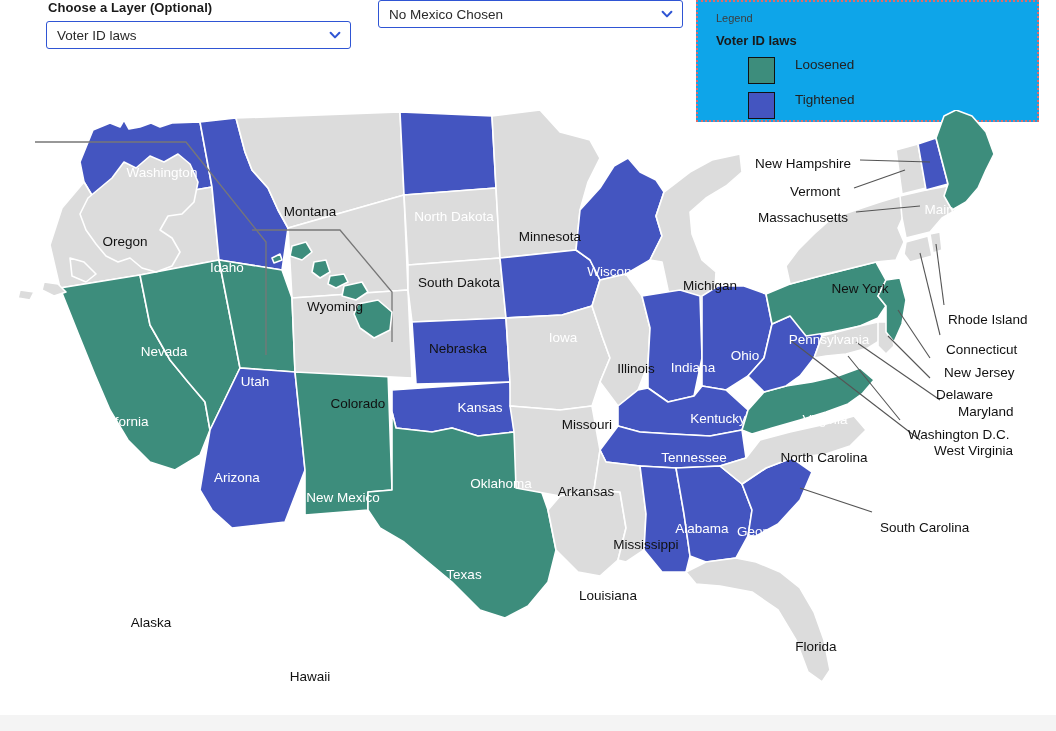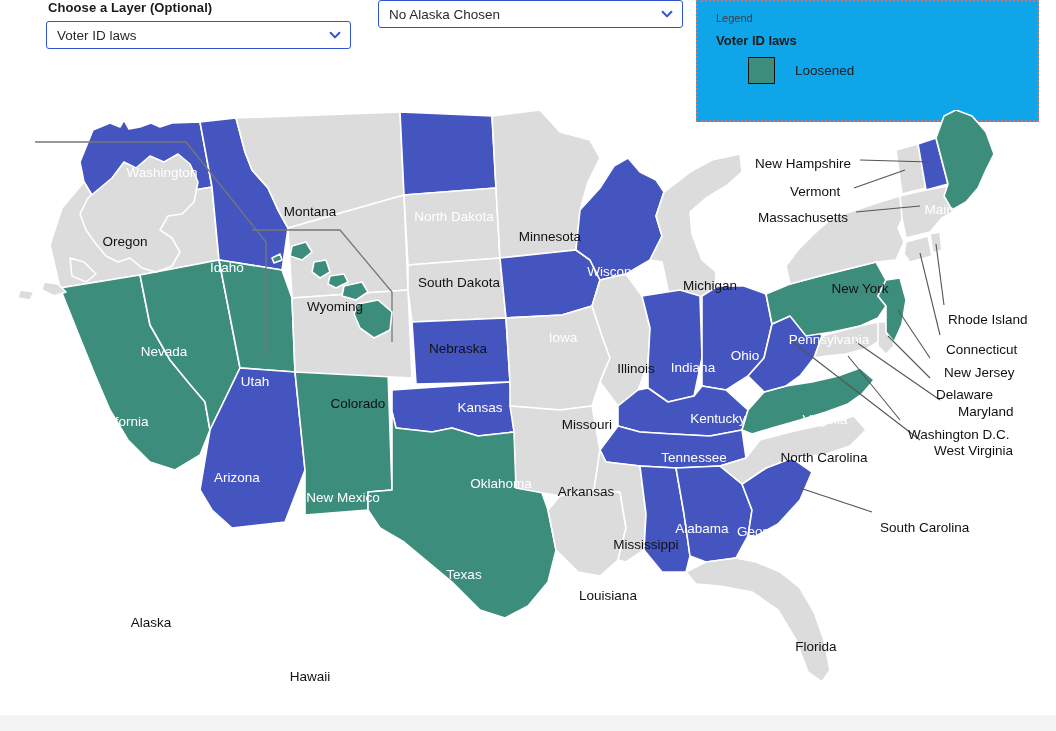--- a/index.html
+++ b/index.html
@@ -43,21 +43,21 @@
   
   #legend {
     position: absolute; left: 696px; top: 0;
     width: 343px; height: 122px;
     border: 2px dotted #e06a6a;
     background: #0ea5e9;
     padding: 9px 0 0 18px;
   }
   .legend-kicker { font-size: 11px; color: #3d3d3d; line-height: 14px; }
   .legend-title  { font-size: 13px; font-weight: bold; color: #1a1a1a; margin-top: 8px; line-height: 16px; }
-  .legend-row { display: flex; align-items: center; margin-top: 8px; padding-left: 32px; }
+  .legend-row { display: flex; align-items: flex-start; margin-top: 8px; padding-left: 32px; }
   .swatch {
     width: 27px; height: 27px;
     border: 1.5px solid #111;
     flex: 0 0 auto;
   }
   .legend-text { font-size: 13.5px; color: #222; margin-left: 20px; }
 
   
   #map-wrap { position: absolute; left: 0; top: 110px; width: 1056px; height: 605px; }
   #usmap { display: block; width: 1056px; height: 605px; }
@@ -94,34 +94,38 @@
     <div class="select-box">
       <span class="select-value">Voter ID laws</span>
       <svg class="chev" viewBox="0 0 12 12">
         <path d="M1.6 3.8 L6 8.4 L10.4 3.8" fill="none" stroke="#2f55d4" stroke-width="2" stroke-linecap="round" stroke-linejoin="round"></path>
       </svg>
     </div>
   </div>
 
   <div class="control" id="ctl-state">
     <div class="select-box">
-      <span class="select-value">No Alaska Chosen</span>
+      <span class="select-value">No Mexico Chosen</span>
       <svg class="chev" viewBox="0 0 12 12">
         <path d="M1.6 3.8 L6 8.4 L10.4 3.8" fill="none" stroke="#2f55d4" stroke-width="2" stroke-linecap="round" stroke-linejoin="round"></path>
       </svg>
     </div>
   </div>
 
   <div id="legend">
     <div class="legend-kicker">Legend</div>
     <div class="legend-title">Voter ID laws</div>
 
     <div class="legend-row">
       <span class="swatch" style="background:#3d8d7c"></span>
       <span class="legend-text">Loosened</span>
+    </div>
+    <div class="legend-row">
+      <span class="swatch" style="background:#4455c0"></span>
+      <span class="legend-text">Tightened</span>
     </div>
   </div>
 
   <div id="map-wrap">
   <svg id="usmap" viewBox="0 0 1056 605">
 
     <path class="st" fill="#4455c0" d="M93 20 L110 13 L120 17 L124 10 L129 19 L140 17 L151 13 L160 17 L172 13 L200 12 L212 77 L148 88 L139 112 L125 118 L108 108 L96 92 L84 72 L80 52 Z"></path>
     <path class="st" fill="#dcdcdc" d="M84 72 L96 92 L108 108 L125 118 L139 112 L148 88 L212 77 L219 150 L140 165 L60 178 L50 135 L62 98 Z"></path>
     <path class="st" fill="#4455c0" d="M200 12 L236 8 L245 42 L252 60 L268 78 L278 100 L288 118 L282 160 L219 150 L212 77 Z"></path>
     <path class="st" fill="#dcdcdc" d="M236 8 L400 2 L404 85 L288 118 L278 100 L268 78 L252 60 L245 42 Z"></path>

